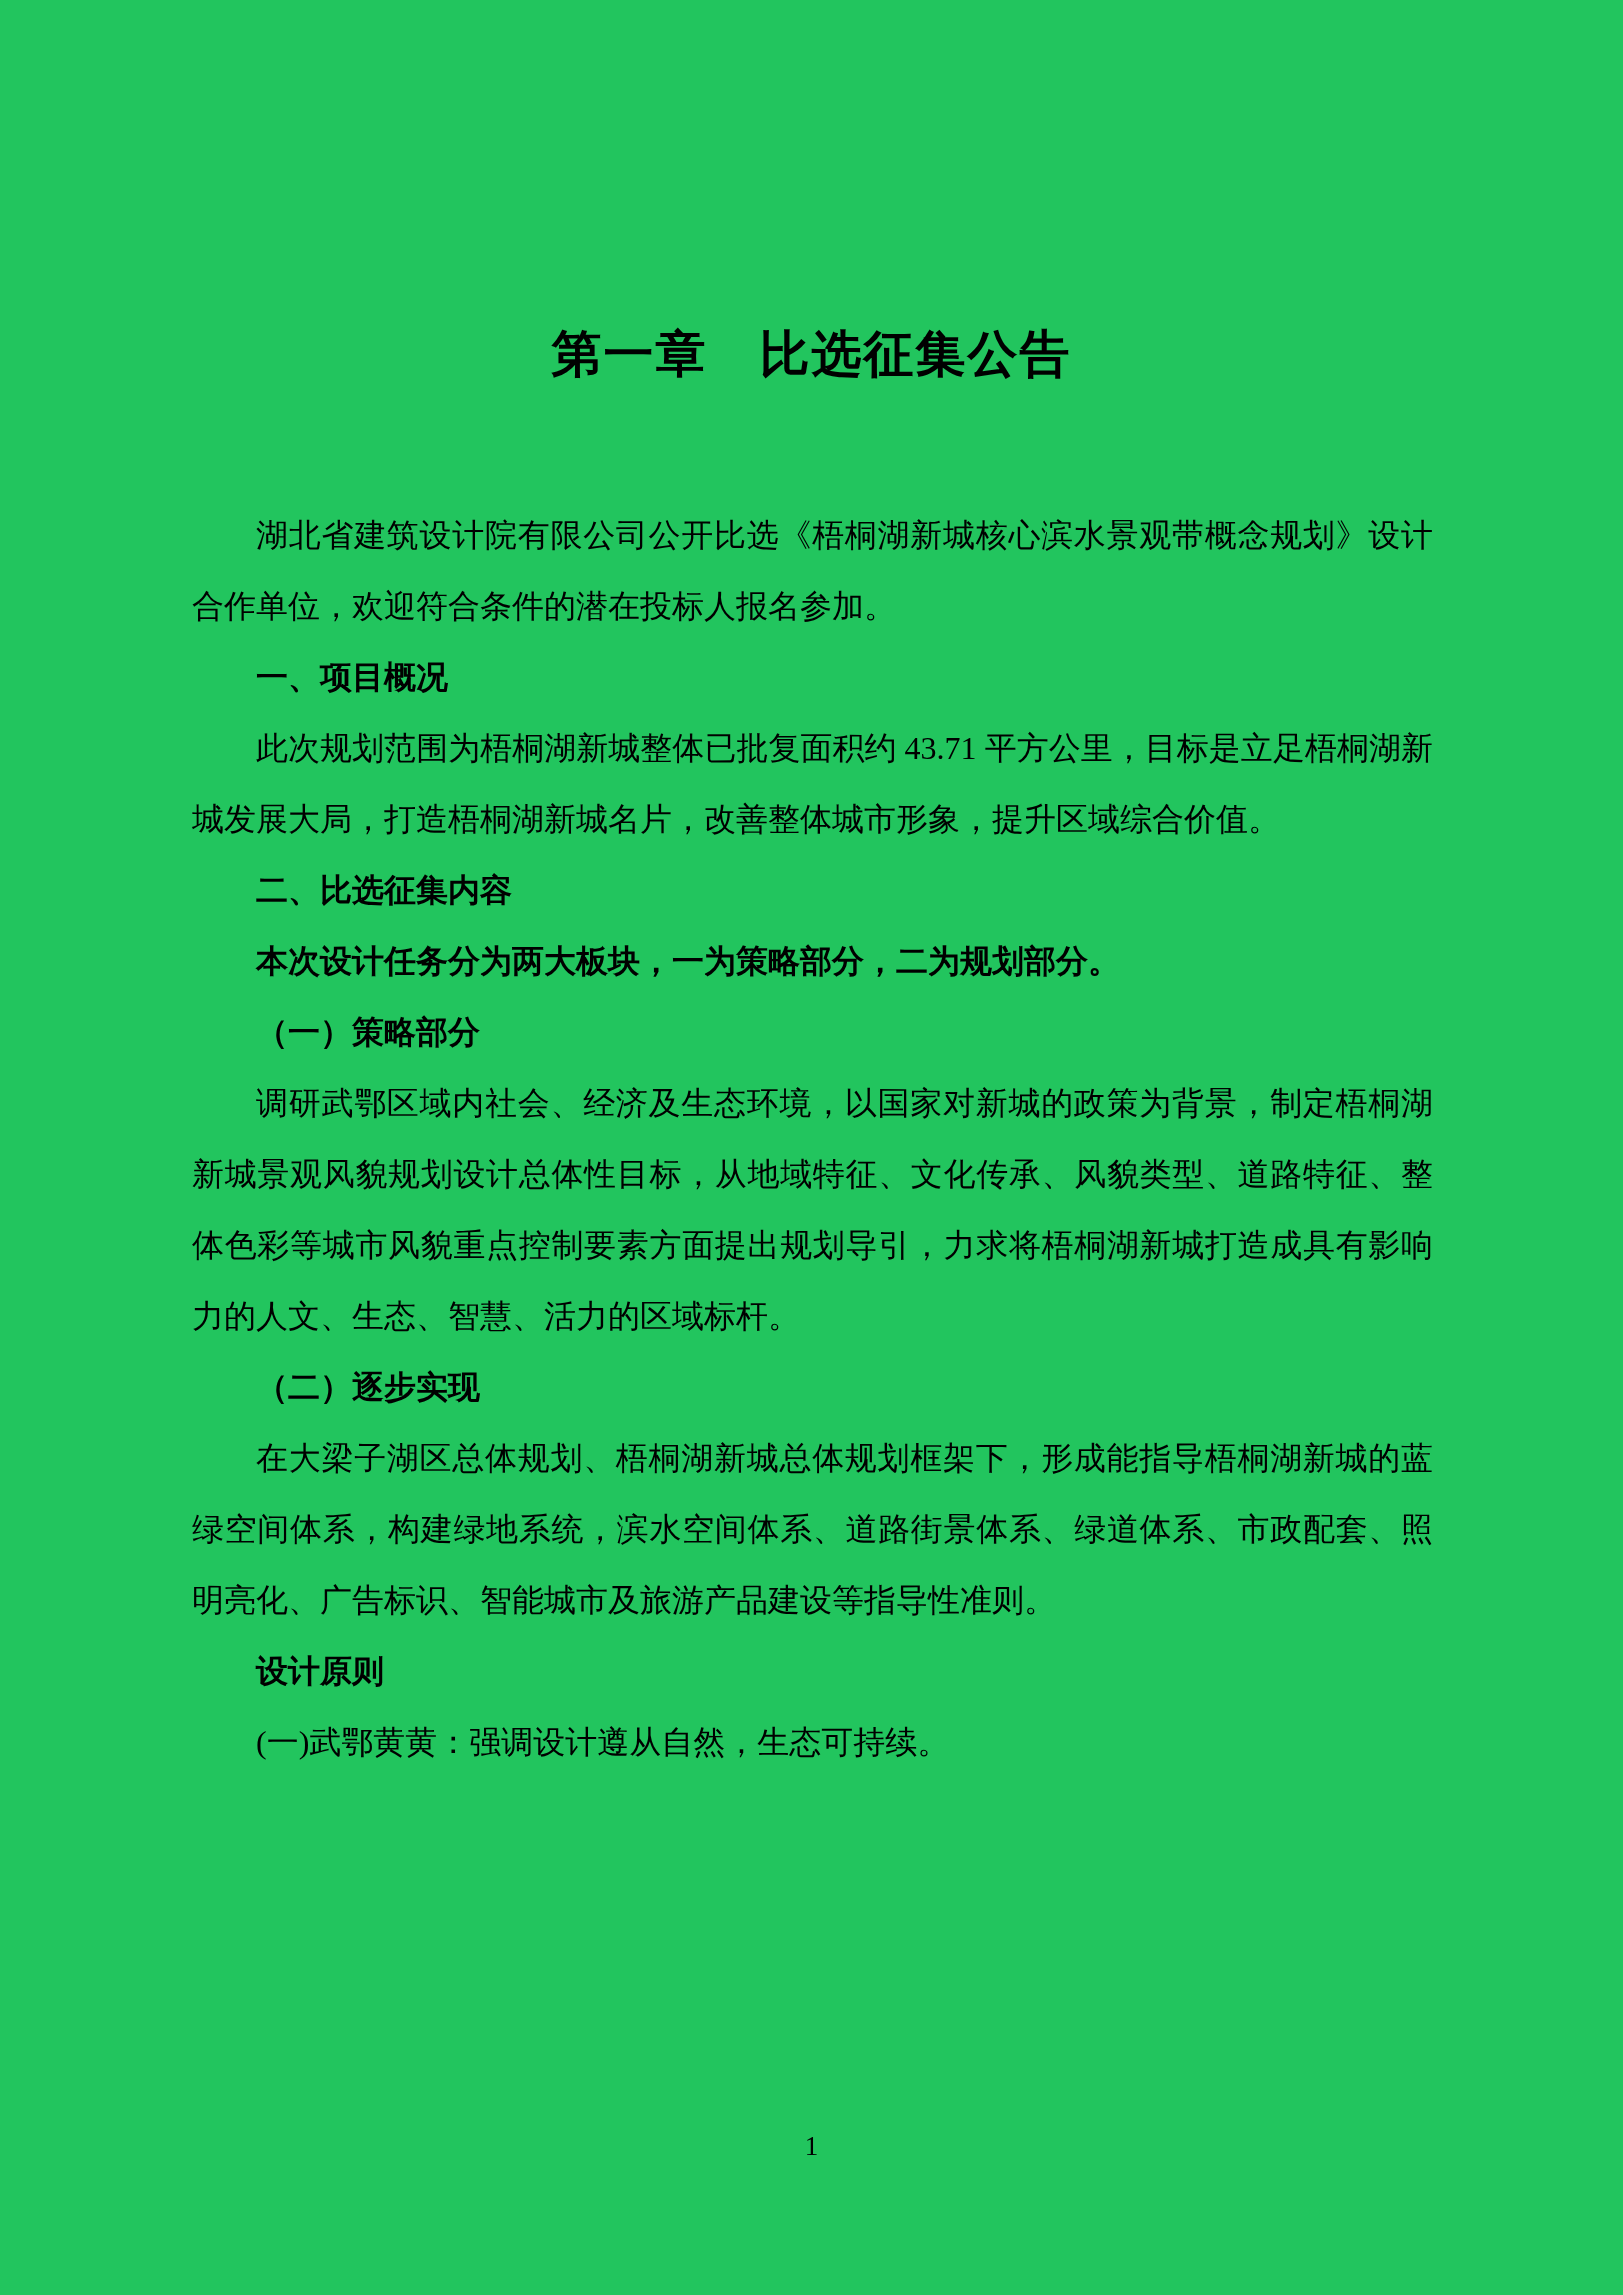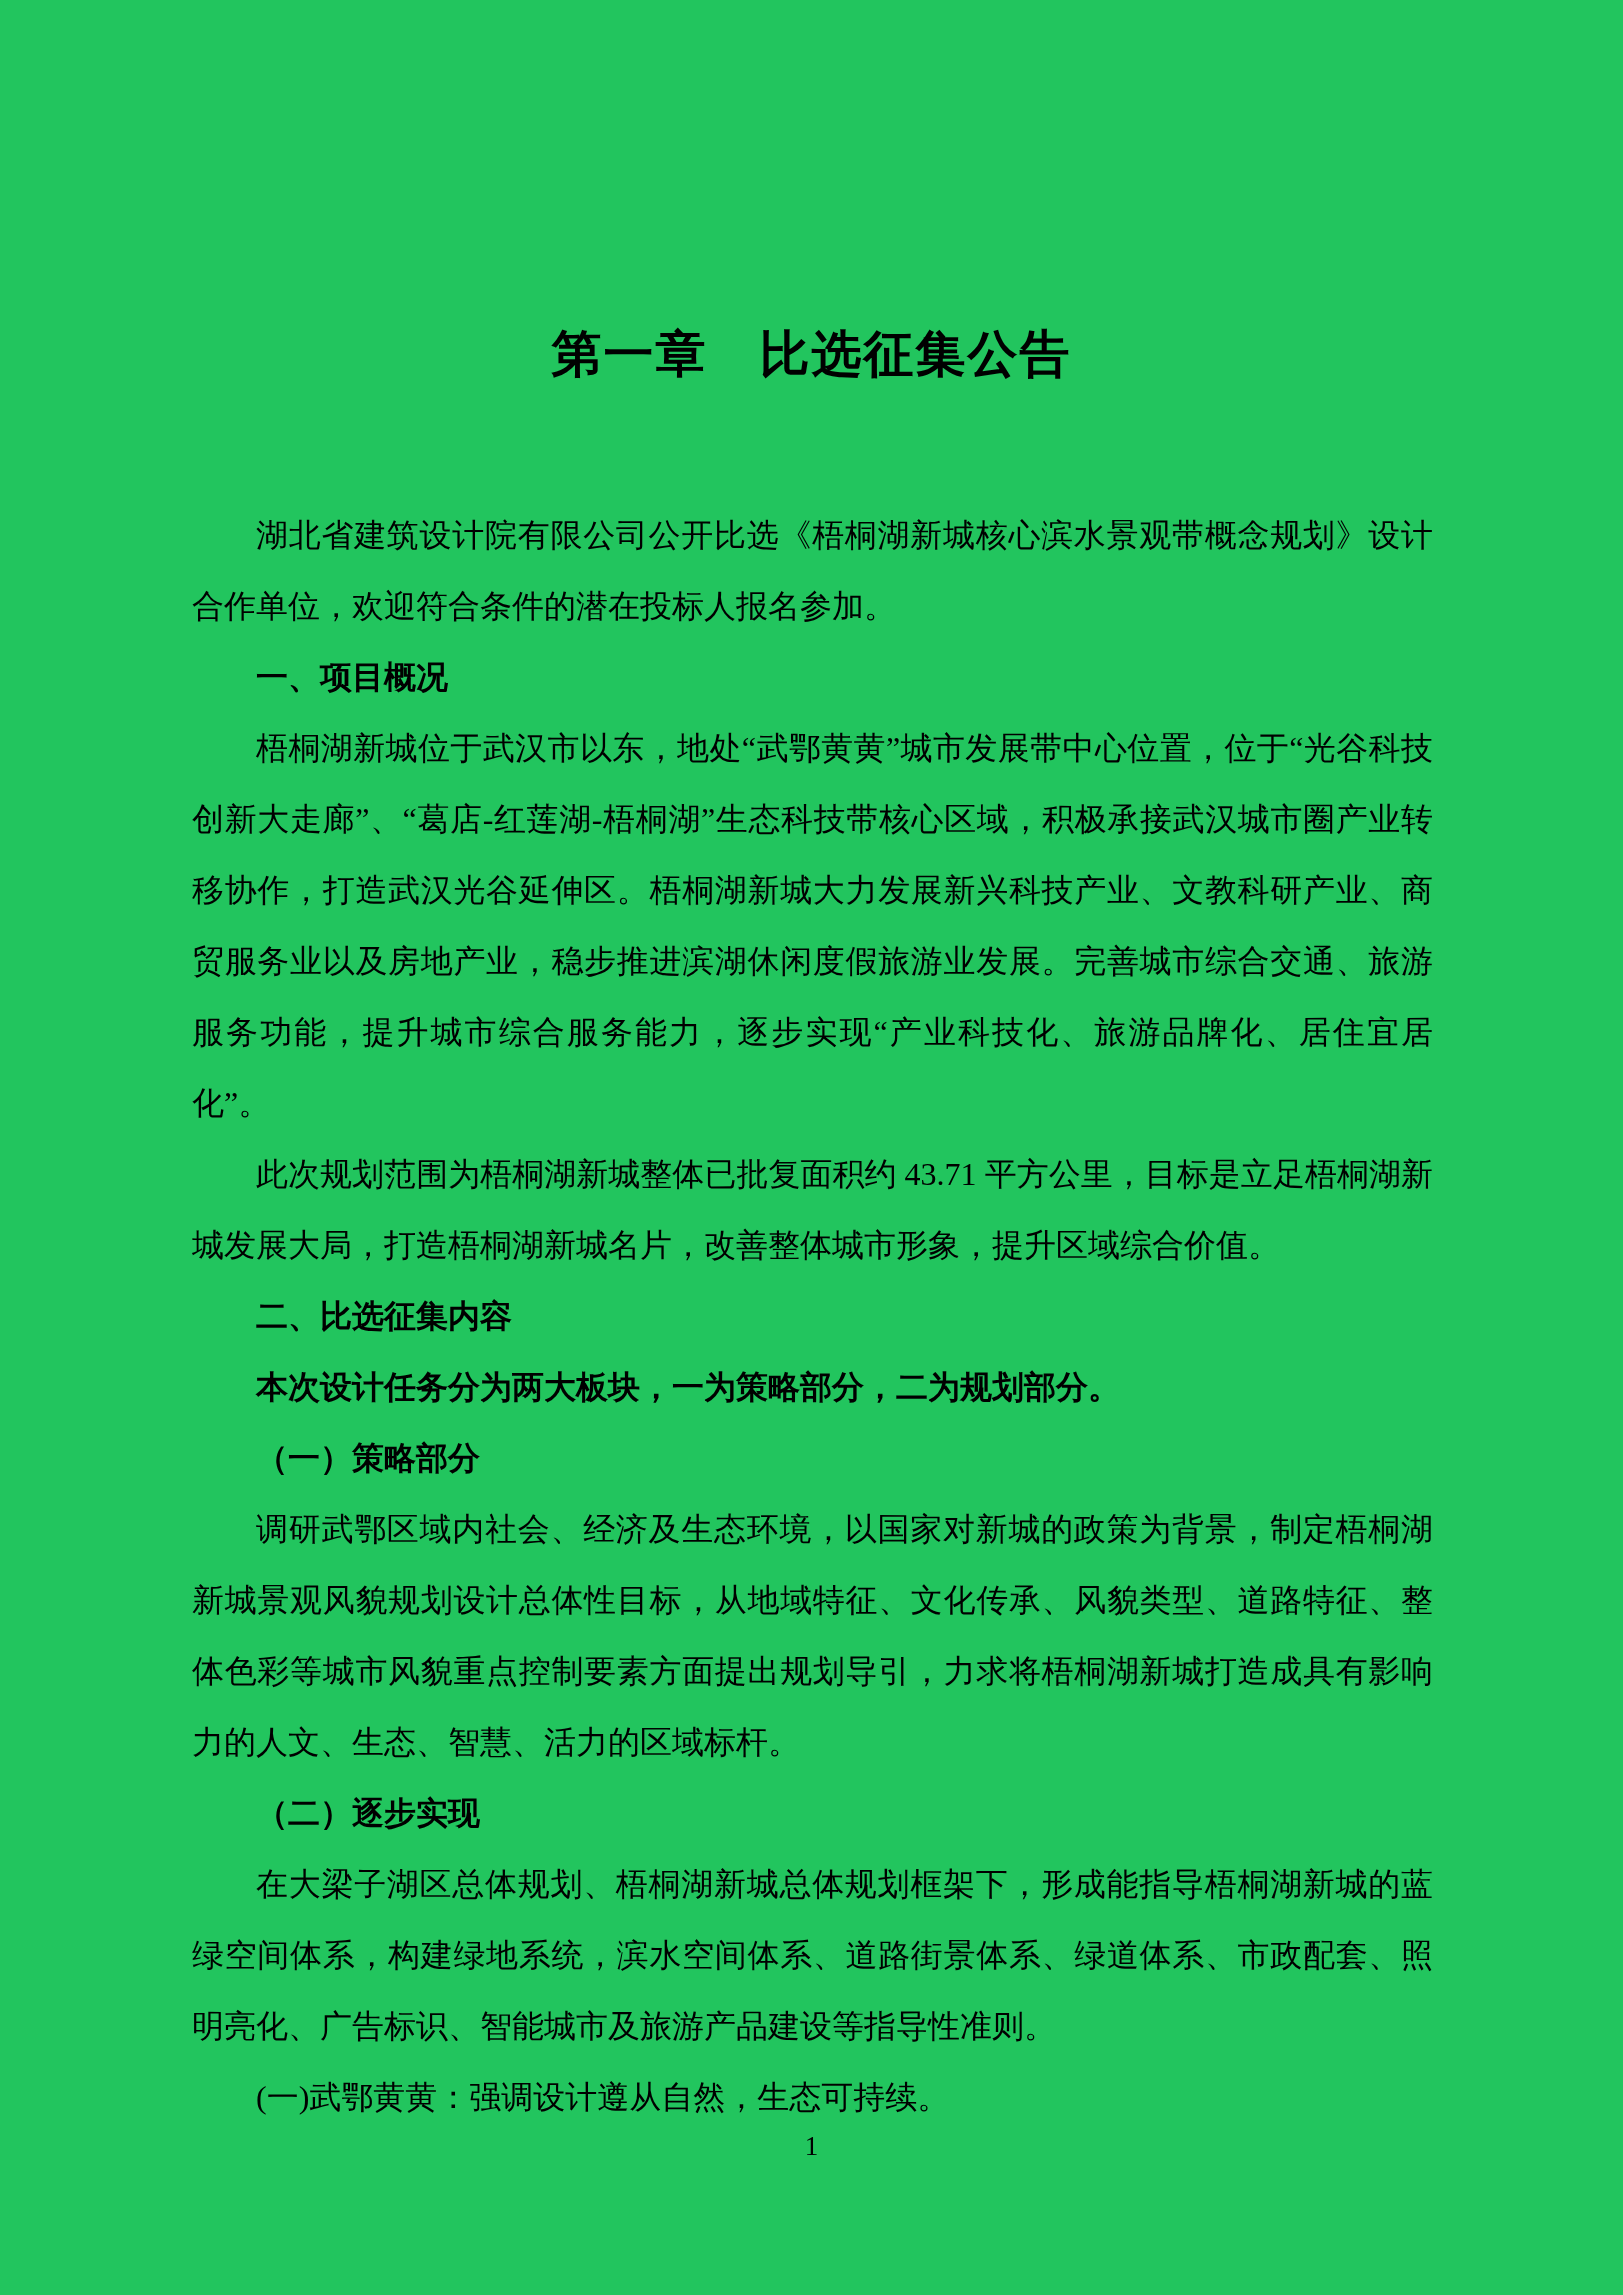--- a/index.html
+++ b/index.html
@@ -65,36 +65,36 @@
 <div class="page">
 
   <h1 class="doc-title">第一章　比选征集公告</h1>
 
   <div class="content">
 
     <p>湖北省建筑设计院有限公司公开比选《梧桐湖新城核心滨水景观带概念规划》设计合作单位，欢迎符合条件的潜在投标人报名参加。</p>
 
     <h2 class="bold">一、项目概况</h2>
 
-    <p>梧桐湖新城位于武汉市以东，地处“武鄂黄黄”城市发展带中心位置，位于“光谷科技创新大走廊”、“葛店-红莲湖-梧桐湖”生态科技带核心区域，积极承接武汉城市圈产业转移协作，打造武汉光谷延伸区。梧桐湖新城大力发展新兴科技产业、文教科研产业、商贸服务业以及房地产业，稳步推进滨湖休闲度假旅游业发展。完善城市综合交通、旅游服务功能，提升城市综合服务能力，逐步实现“产业科技化、旅游品牌化、居住宜居化”。</p>
 
     <p>此次规划范围为梧桐湖新城整体已批复面积约 43.71 平方公里，目标是立足梧桐湖新城发展大局，打造梧桐湖新城名片，改善整体城市形象，提升区域综合价值。</p>
 
     <h2 class="bold">二、比选征集内容</h2>
 
     <p class="bold">本次设计任务分为两大板块，一为策略部分，二为规划部分。</p>
 
     <h2 class="bold">（一）策略部分</h2>
 
     <p>调研武鄂区域内社会、经济及生态环境，以国家对新城的政策为背景，制定梧桐湖新城景观风貌规划设计总体性目标，从地域特征、文化传承、风貌类型、道路特征、整体色彩等城市风貌重点控制要素方面提出规划导引，力求将梧桐湖新城打造成具有影响力的人文、生态、智慧、活力的区域标杆。</p>
 
     <h2 class="bold">（二）逐步实现</h2>
 
     <p>在大梁子湖区总体规划、梧桐湖新城总体规划框架下，形成能指导梧桐湖新城的蓝绿空间体系，构建绿地系统，滨水空间体系、道路街景体系、绿道体系、市政配套、照明亮化、广告标识、智能城市及旅游产品建设等指导性准则。</p>
 
+    <h2 class="bold">设计原则</h2>
 
     <p>(一)武鄂黄黄：强调设计遵从自然，生态可持续。</p>
 
   </div>
 
   <div class="page-number">1</div>
 
 </div>
 
 

